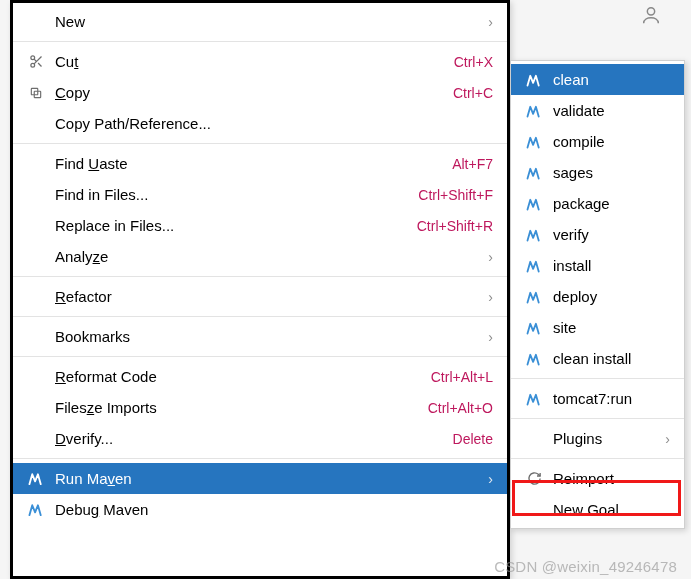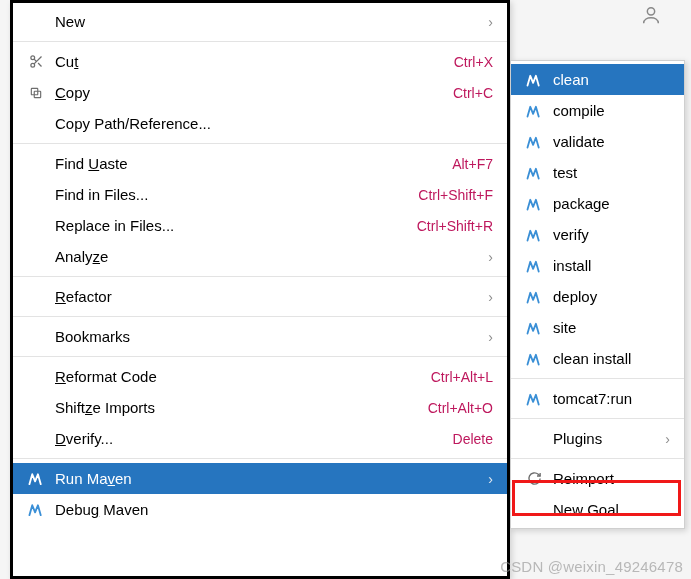--- a/index.html
+++ b/index.html
@@ -78,21 +78,21 @@
   }
   .underline { text-decoration: underline; }
   .highlight-box {
     position: absolute;
     border: 3px solid #f01818;
     pointer-events: none;
   }
   .watermark {
     position: absolute;
     bottom: 4px;
-    right: 8px;
+    right: 14px;
     font-size: 15px;
     color: rgba(150,150,150,0.65);
     letter-spacing: 0.2px;
     z-index: 50;
     pointer-events:none;
   }
   .toolbar-stub {
     position: absolute;
     left: 640px;
     top: 4px;
@@ -205,21 +205,21 @@
   <div class="divider"></div>
 
   <div class="item">
     <span class="icon-slot"></span>
     <span class="label"><span class="underline">R</span><span>eformat Code</span></span>
     <span class="shortcut">Ctrl+Alt+L</span>
   </div>
 
   <div class="item">
     <span class="icon-slot"></span>
-    <span class="label"><span>Shift</span><span class="underline">z</span><span>e Imports</span></span>
+    <span class="label"><span>Files</span><span class="underline">z</span><span>e Imports</span></span>
     <span class="shortcut">Ctrl+Alt+O</span>
   </div>
 
   <div class="item">
     <span class="icon-slot"></span>
     <span class="label"><span class="underline">D</span><span>verify...</span></span>
     <span class="shortcut">Delete</span>
   </div>
 
   <div class="divider"></div>
@@ -257,39 +257,39 @@
     </span>
     <span class="label">clean</span>
   </div>
 
   <div class="item">
     <span class="icon-slot">
       <svg width="17" height="14" viewBox="0 0 24 20">
           <path d="M2 18 L6 4 L10 14 L14 4 L18 18" fill="none" stroke="#3a8fd6" stroke-width="2.6" stroke-linejoin="round" stroke-linecap="round"></path>
         </svg>
     </span>
+    <span class="label">validate</span>
+  </div>
+
+  <div class="item">
+    <span class="icon-slot">
+      <svg width="17" height="14" viewBox="0 0 24 20">
+          <path d="M2 18 L6 4 L10 14 L14 4 L18 18" fill="none" stroke="#3a8fd6" stroke-width="2.6" stroke-linejoin="round" stroke-linecap="round"></path>
+        </svg>
+    </span>
     <span class="label">compile</span>
   </div>
 
   <div class="item">
     <span class="icon-slot">
       <svg width="17" height="14" viewBox="0 0 24 20">
           <path d="M2 18 L6 4 L10 14 L14 4 L18 18" fill="none" stroke="#3a8fd6" stroke-width="2.6" stroke-linejoin="round" stroke-linecap="round"></path>
         </svg>
     </span>
-    <span class="label">validate</span>
-  </div>
-
-  <div class="item">
-    <span class="icon-slot">
-      <svg width="17" height="14" viewBox="0 0 24 20">
-          <path d="M2 18 L6 4 L10 14 L14 4 L18 18" fill="none" stroke="#3a8fd6" stroke-width="2.6" stroke-linejoin="round" stroke-linecap="round"></path>
-        </svg>
-    </span>
-    <span class="label">test</span>
+    <span class="label">sages</span>
   </div>
 
   <div class="item">
     <span class="icon-slot">
       <svg width="17" height="14" viewBox="0 0 24 20">
           <path d="M2 18 L6 4 L10 14 L14 4 L18 18" fill="none" stroke="#3a8fd6" stroke-width="2.6" stroke-linejoin="round" stroke-linecap="round"></path>
         </svg>
     </span>
     <span class="label">package</span>
   </div>

